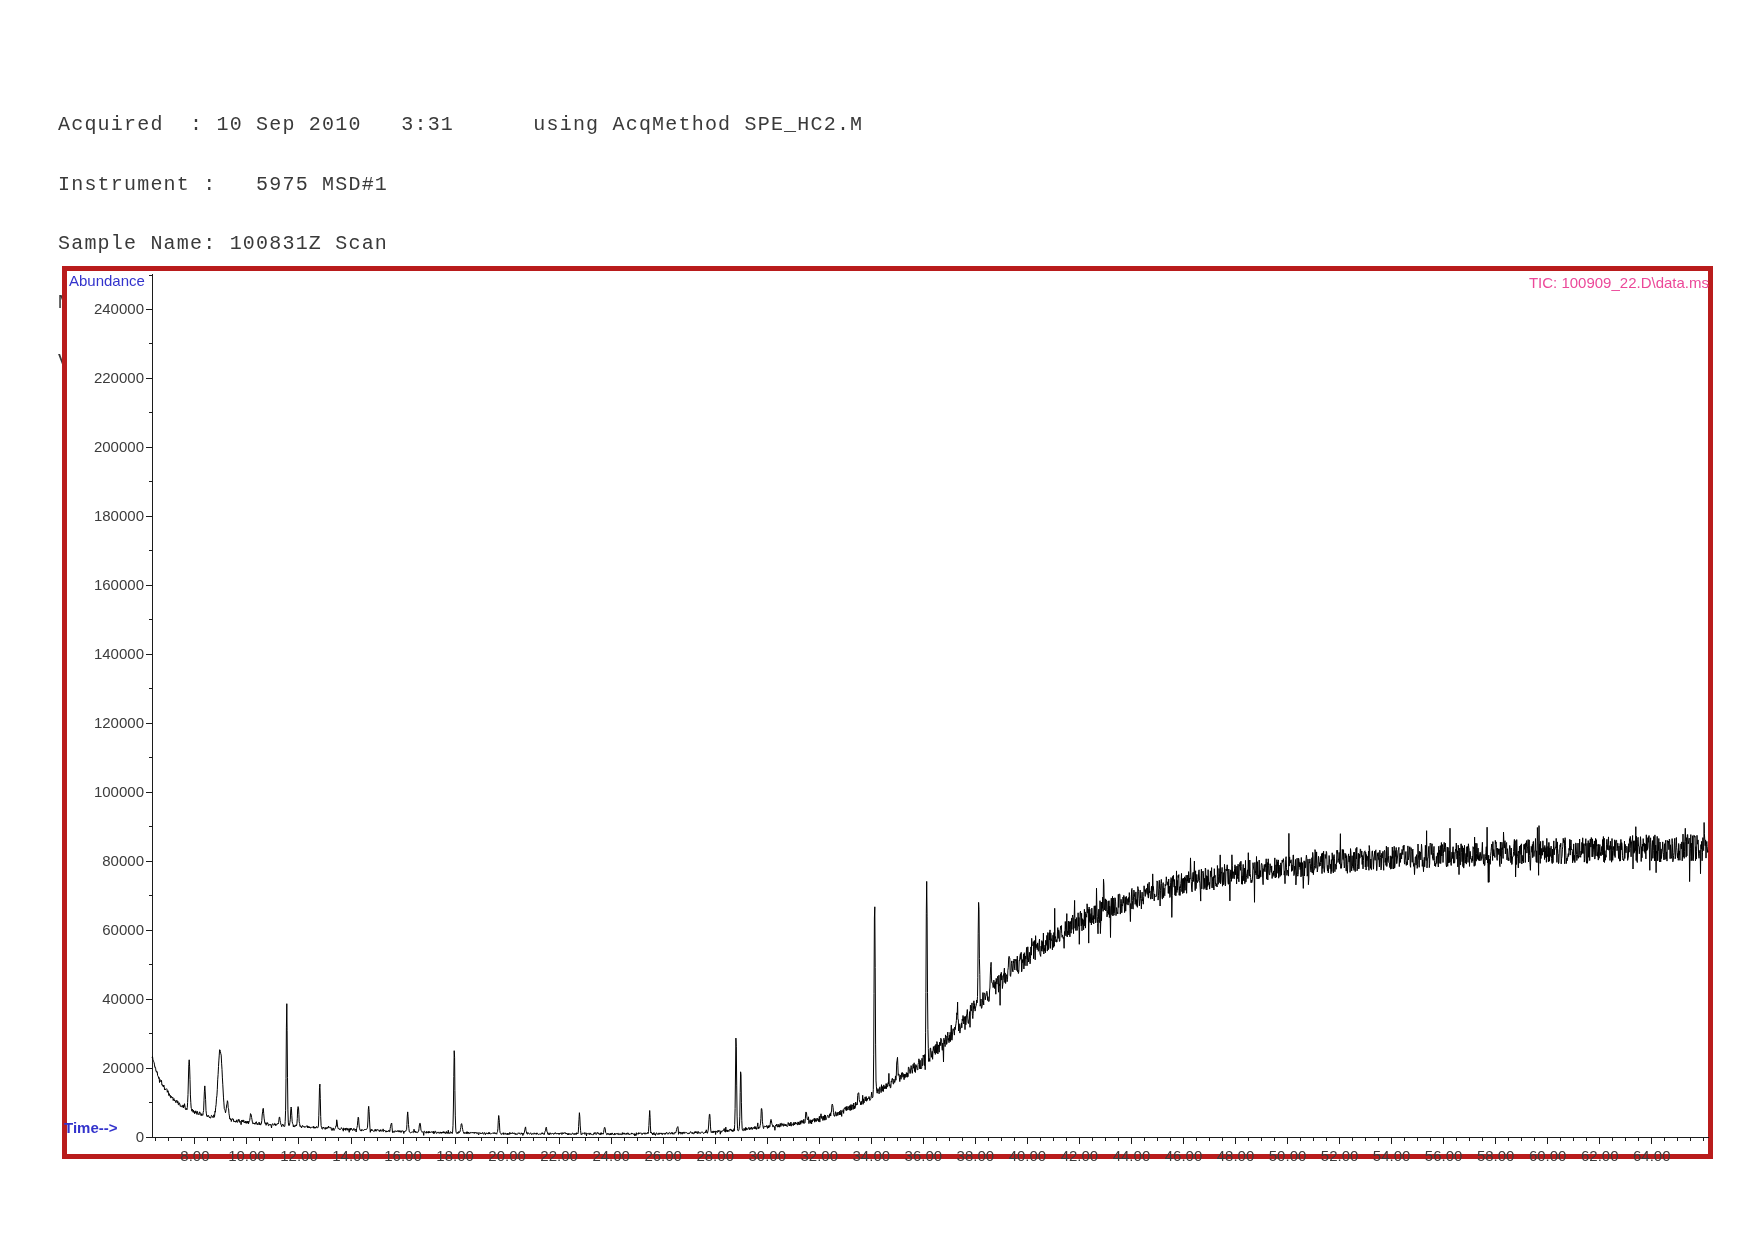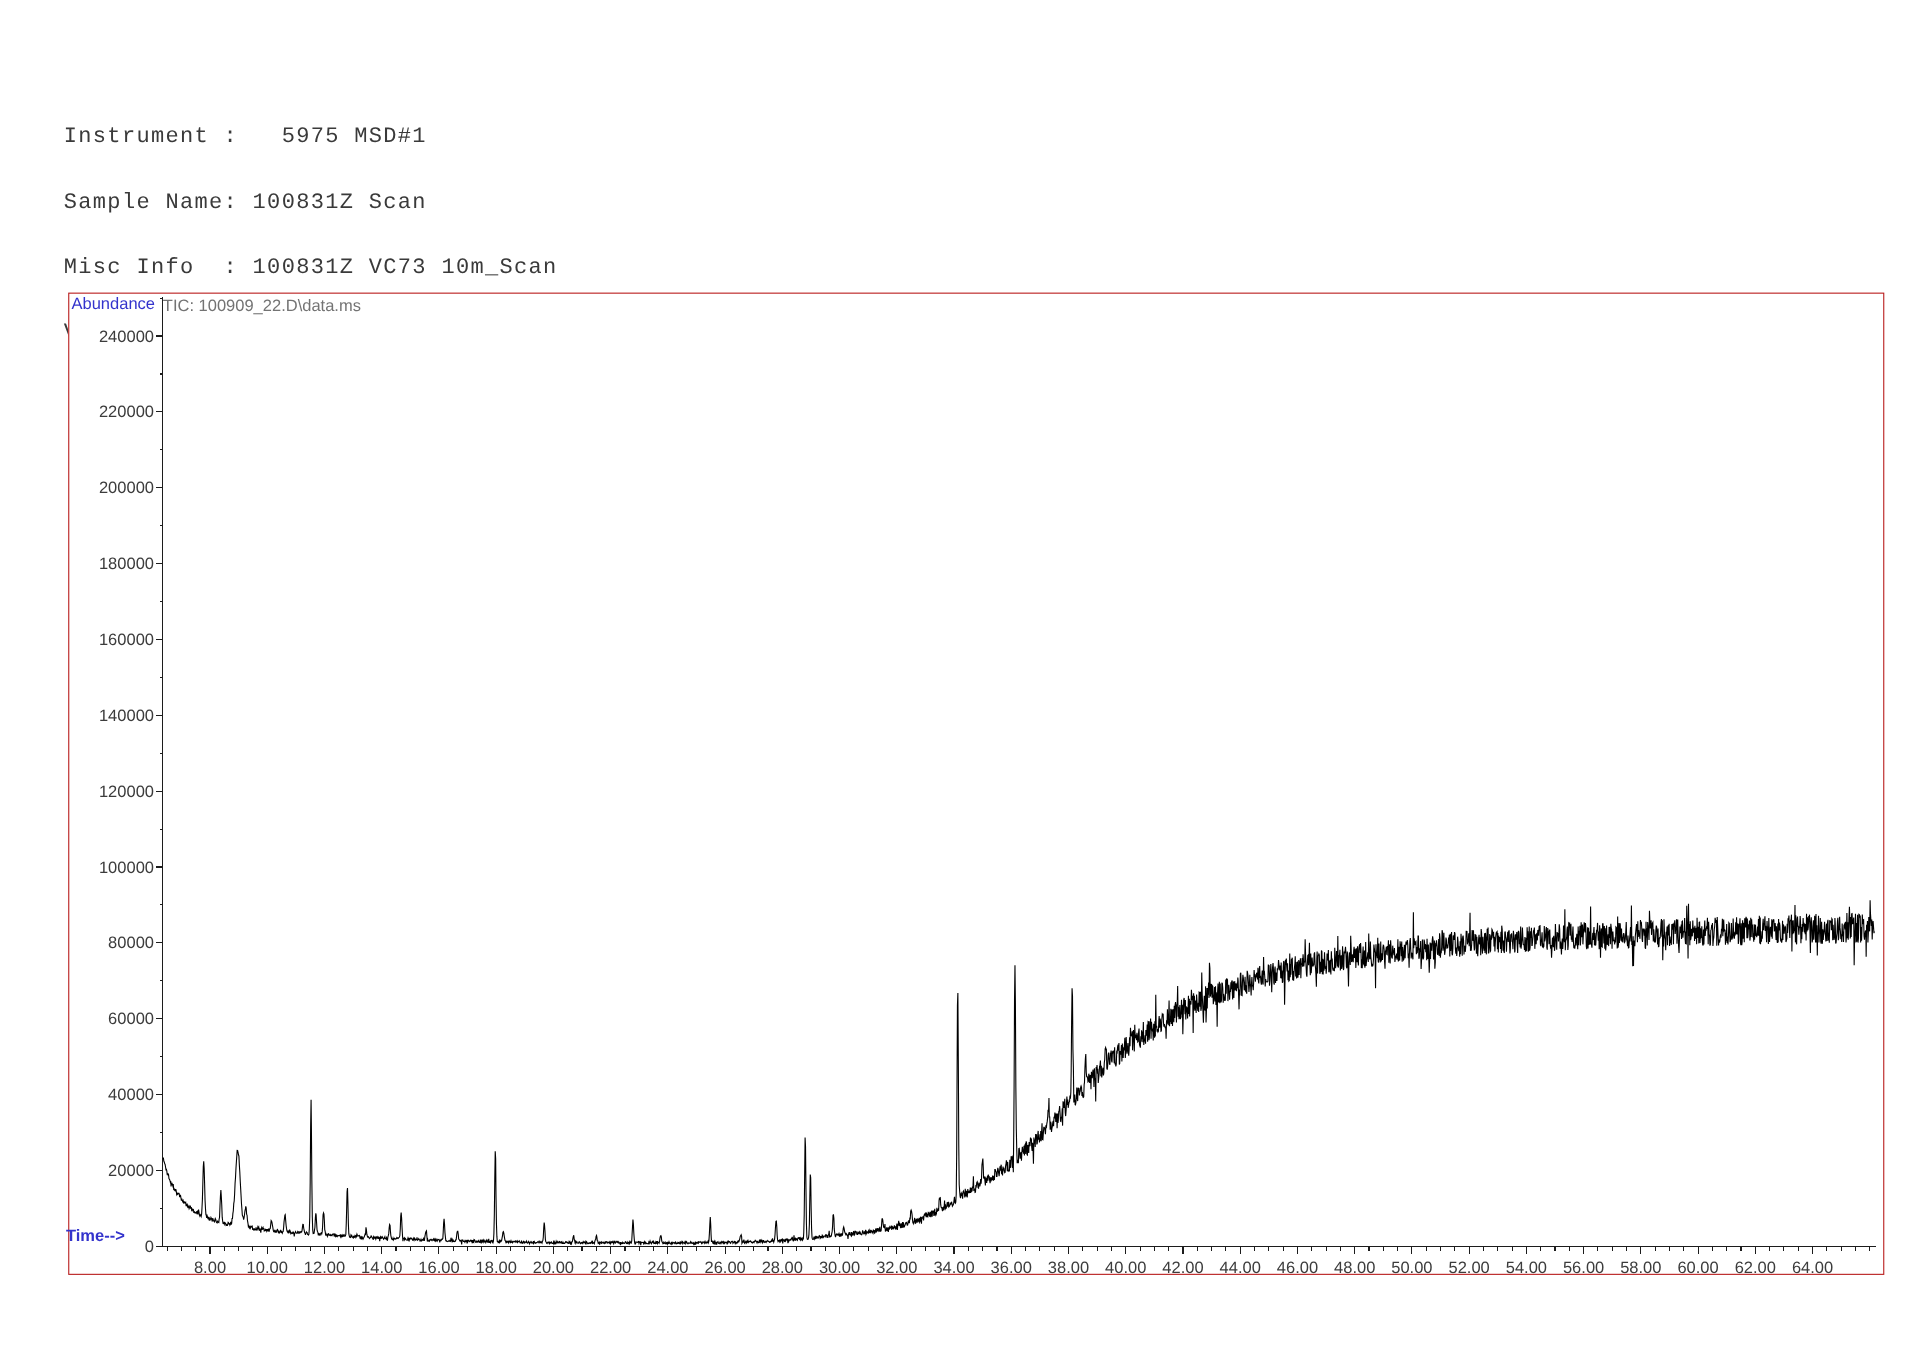--- a/index.html
+++ b/index.html
@@ -3,32 +3,33 @@
 <meta charset="utf-8">
 <style>
   html,body{margin:0;padding:0;background:#ffffff;}
   body{width:1754px;height:1240px;position:relative;overflow:hidden;
        font-family:"Liberation Sans",sans-serif;}
   .header{position:absolute;left:58px;top:76px;
           font-family:"Liberation Mono","DejaVu Sans Mono",monospace;
           font-size:20px;line-height:19.7px;letter-spacing:1.2px;
           color:#3a3a3a;white-space:pre;}
   .chart-box{position:absolute;left:62px;top:266px;width:1651px;height:893px;
-             border:1px solid #b91c1c;box-sizing:border-box;background:#ffffff;}
+             border:5px solid #b91c1c;box-sizing:border-box;background:#ffffff;}
   .axis-title{position:absolute;font-size:15px;color:#3333cc;white-space:pre;}
   .axis-title.y{left:2px;top:1px;}
   .axis-title.x{left:-3px;top:848px;font-weight:bold;}
   .chart-title{position:absolute;left:85px;top:3px;width:1557px;
-               text-align:left;font-size:15px;color:#737373;white-space:pre;}
+               text-align:right;font-size:15px;color:#ec4899;white-space:pre;}
   svg text{font-family:"Liberation Sans",sans-serif;font-size:15px;fill:#3c3c3c;}
 </style>
 </head>
 <body>
 
 <div class="header">
+  <div>Acquired  : 10 Sep 2010   3:31      using AcqMethod SPE_HC2.M</div>
   <div>Instrument :   5975 MSD#1</div>
   <div>Sample Name: 100831Z Scan</div>
   <div>Misc Info  : 100831Z VC73 10m_Scan</div>
   <div>Vial Number: 9</div>
 </div>
 
 <div class="chart-box">
   <div class="axis-title y">Abundance</div>
   <div class="chart-title">TIC: 100909_22.D\data.ms</div>
   <svg id="plot-svg" width="1649" height="891" viewBox="0 0 1649 891">

